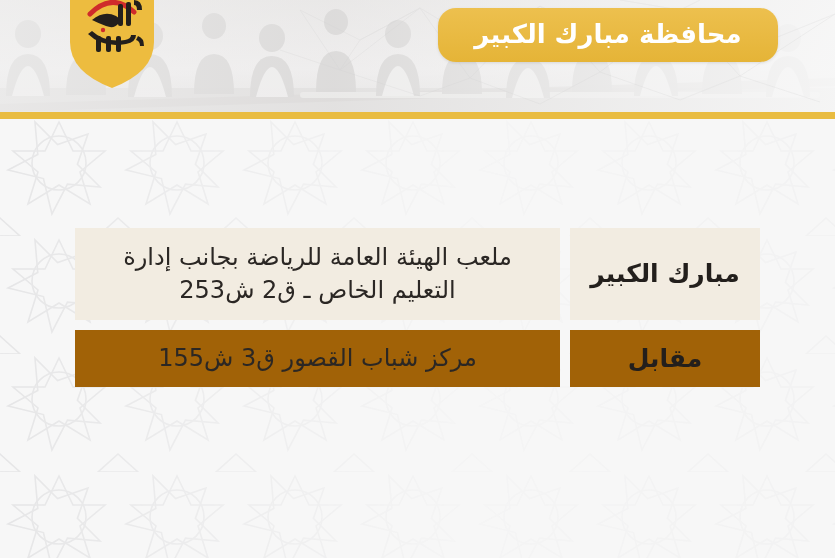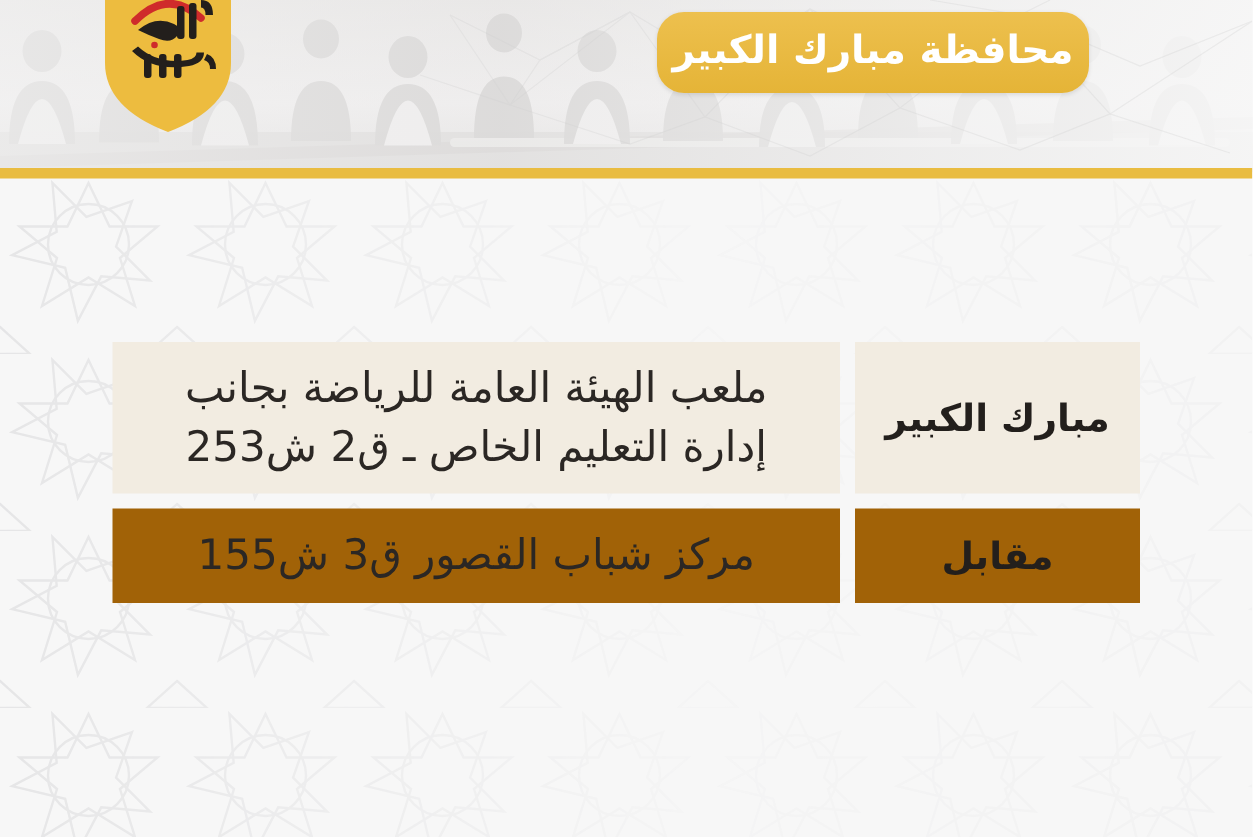--- a/index.html
+++ b/index.html
@@ -67,21 +67,21 @@
     width: 88px;
     height: 112px;
     z-index: 6;
   }
 
   
   #title-badge {
     position: absolute;
     top: 8px;
     left: 438px;
-    width: 288px;
+    width: 340px;
     height: 54px;
     border-radius: 18px;
     background: linear-gradient(180deg, #edc04e 0%, #e5b437 100%);
     z-index: 6;
     display: flex;
     align-items: center;
     justify-content: center;
     box-shadow: 0 1px 3px rgba(0,0,0,0.10);
   }
 
@@ -151,21 +151,21 @@
     color: #231f1c;
     font-size: 25px;
     font-weight: bold;
     direction: rtl;
     white-space: nowrap;
     line-height: 1.25;
   }
 
   .desc-text {
     color: #2b2724;
-    font-size: 28px;
+    font-size: 24px;
     font-weight: normal;
     direction: rtl;
     line-height: 1.38;
   }
 
   
   #row-0 .cell-label, #row-0 .cell-desc { min-height: 92px; }
   #row-1 .cell-label, #row-1 .cell-desc { min-height: 52px; }
   #row-2 .cell-label, #row-2 .cell-desc { min-height: 92px; }
 </style>

